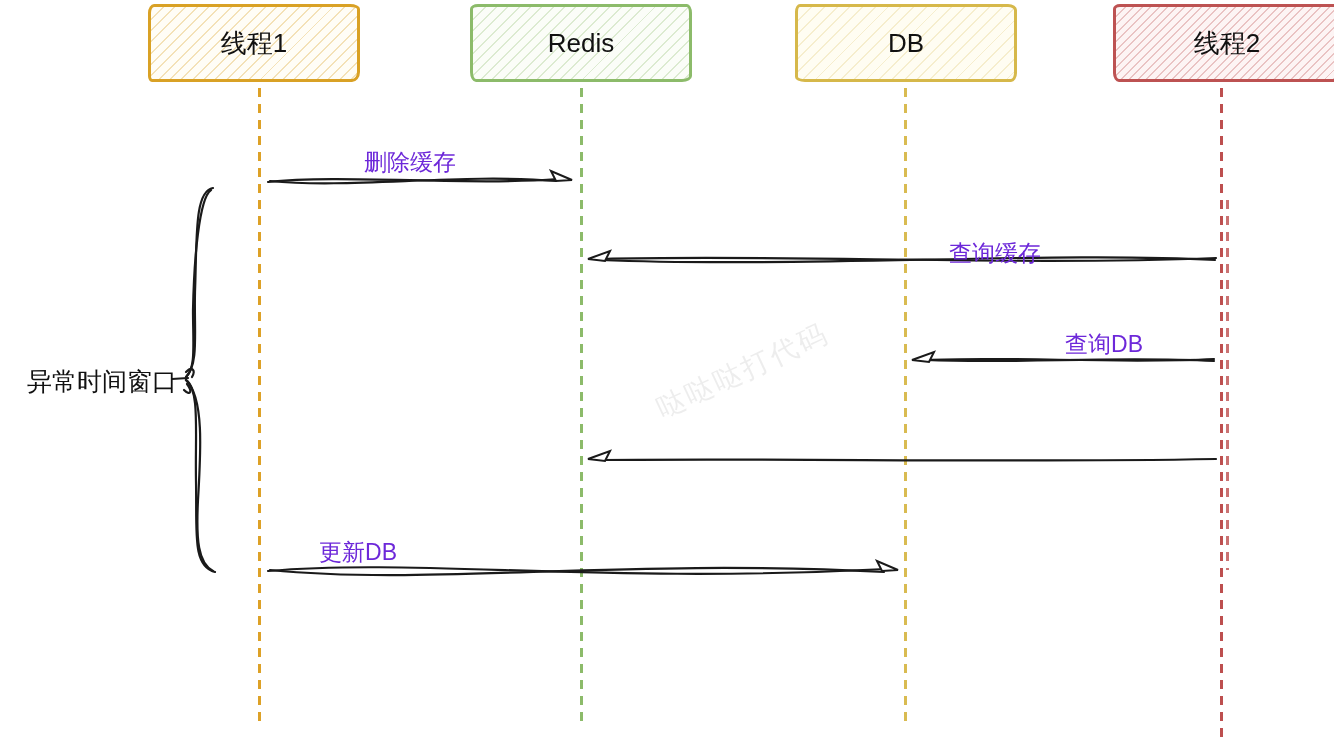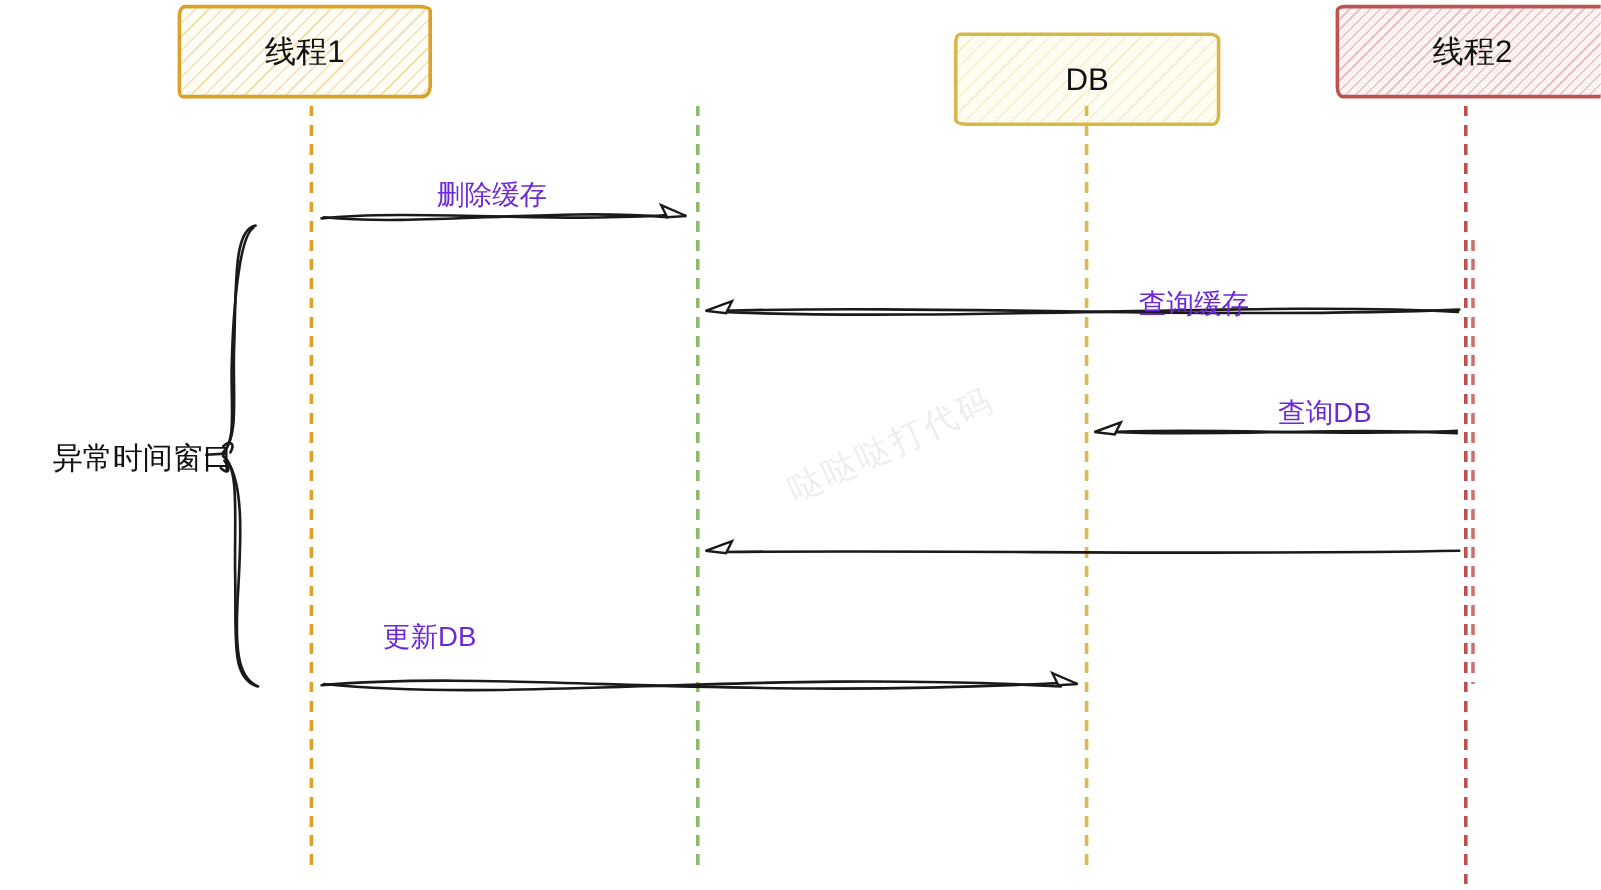--- a/index.html
+++ b/index.html
@@ -42,21 +42,20 @@
       repeating-linear-gradient(135deg, rgba(140,187,106,0.28) 0 1.4px, rgba(0,0,0,0) 1.4px 8px),
       #fbfdf8;
   }
   .a3 {
     left: 795px; width: 222px;
     border: 3px solid #d6b84a;
     border-radius: 5px 9px 6px 10px / 8px 6px 9px 5px;
     background:
       repeating-linear-gradient(135deg, rgba(214,184,74,0.22) 0 1.3px, rgba(0,0,0,0) 1.3px 9px),
       #fffdf2;
-    margin-top: 23px;
   }
   .a4 {
     left: 1113px; width: 228px;
     border: 3px solid #bd5252;
     border-radius: 7px 4px 9px 6px / 5px 10px 5px 9px;
     background:
       repeating-linear-gradient(135deg, rgba(189,82,82,0.30) 0 1.4px, rgba(0,0,0,0) 1.4px 6px),
       #fdf4f4;
   }
 
@@ -84,21 +83,21 @@
     transform: translateX(-50%);
     white-space: nowrap;
     font-size: 23px;
     color: #6d28d9;
     z-index: 5;
   }
 
   
   .annotation-label {
     position: absolute;
-    left: 42px;
+    left: 25px;
     top: 365px;
     width: 152px;
     text-align: right;
     font-size: 25px;
     color: #111111;
     z-index: 5;
   }
 
   
   .watermark {
@@ -139,20 +138,23 @@
 </head>
 <body>
 
 <div id="canvas">
 
   <div class="watermark">哒哒哒打代码</div>
 
   <div class="actor-box a1">
     <span class="lbl">线程1</span>
   </div>
+  <div class="actor-box a2">
+    <span class="lbl">Redis</span>
+  </div>
   <div class="actor-box a3">
     <span class="lbl">DB</span>
   </div>
   <div class="actor-box a4">
     <span class="lbl">线程2</span>
   </div>
 
 
   <div class="lifeline ll1"></div>
   <div class="lifeline ll2"></div>
@@ -198,17 +200,17 @@
       <path d="M186 380 C204 397, 201 450, 198 500 C196 540, 198 563, 213 571"></path>
       <path d="M172 379 L188 378"></path>
       <path d="M186 372 C192 366, 196 370, 192 377"></path>
       <path d="M187 384 C193 392, 190 396, 184 390"></path>
     </g>
   </svg>
 
   <div class="msg-label" style="left:410px; top:147px;">删除缓存</div>
   <div class="msg-label" style="left:995px; top:228px;margin-top:10px;">查询缓存</div>
   <div class="msg-label" style="left:1104px; top:329px;">查询DB</div>
-  <div class="msg-label" style="left:358px; top:515px;text-align:right;">更新DB</div>
+  <div class="msg-label" style="left:358px; top:537px;text-align:right;">更新DB</div>
 
   <div class="annotation-label">异常时间窗口</div>
 
 </div>
 
 </body></html>

